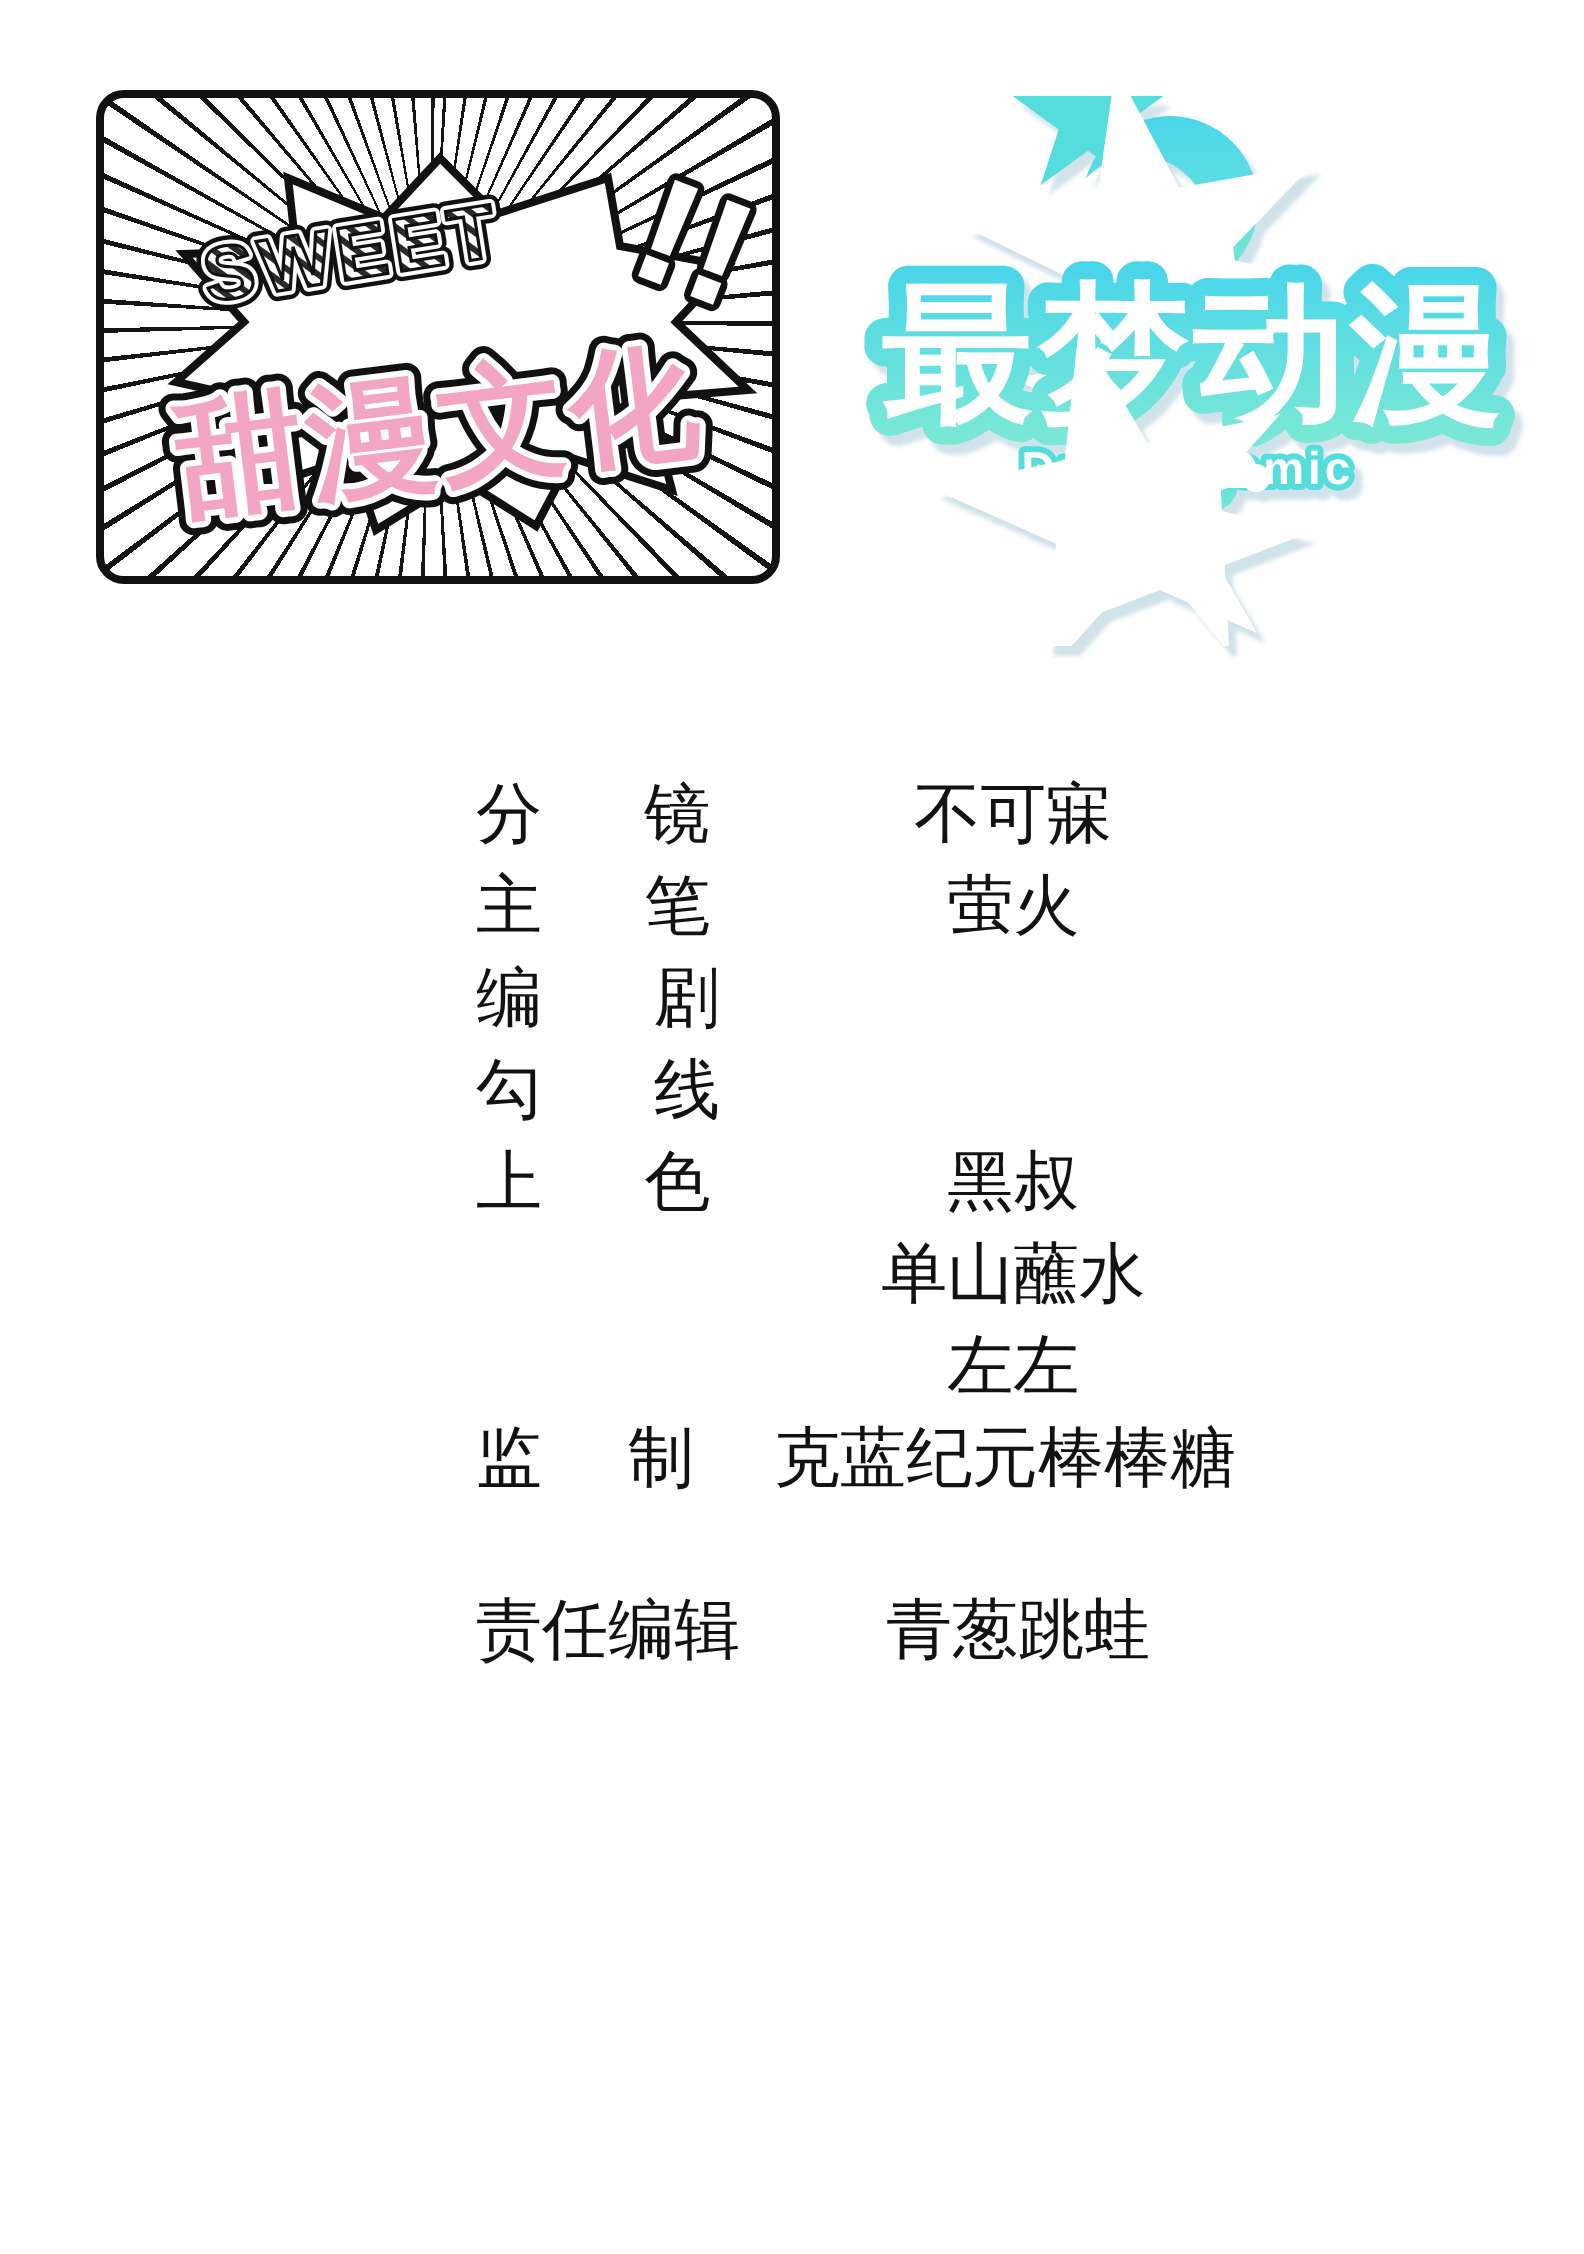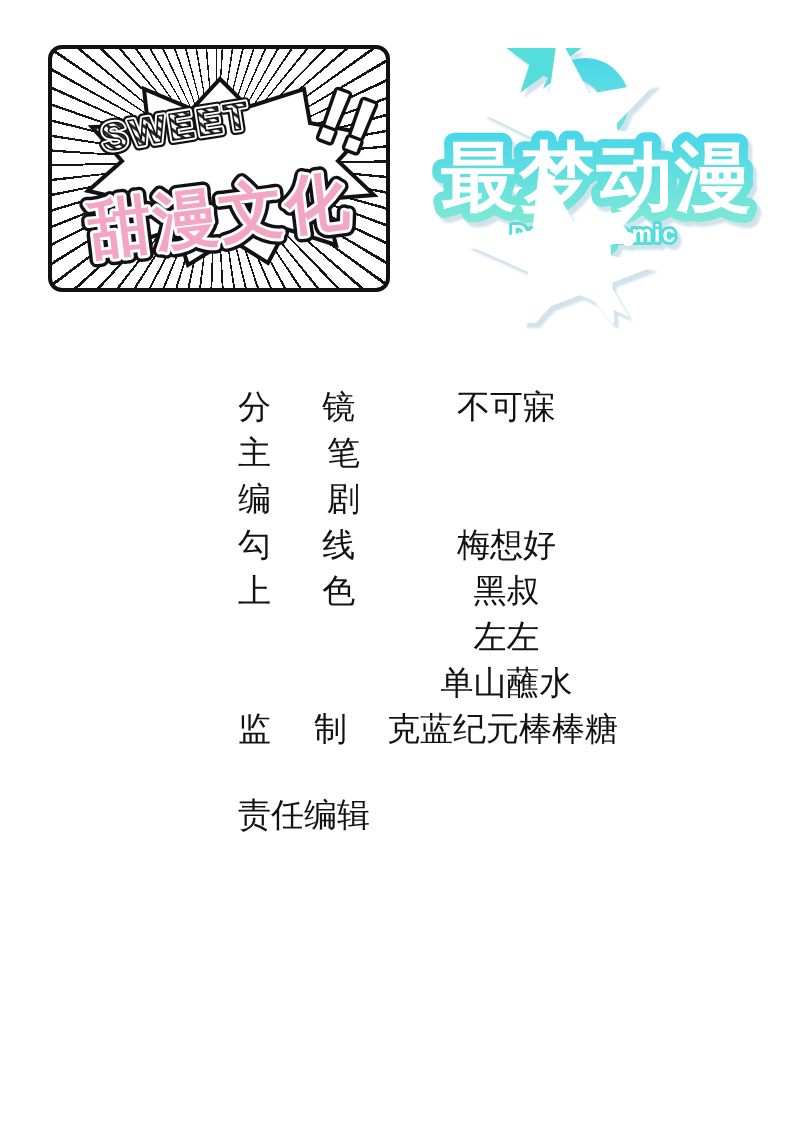--- a/index.html
+++ b/index.html
@@ -138,67 +138,68 @@
           <span>镜</span>
         </div>
       <div class="value">不可寐</div>
     </div>
 
     <div class="row">
       <div class="label">
           <span>主</span>
           <span>笔</span>
         </div>
+      <div class="value">萤火</div>
     </div>
 
     <div class="row">
       <div class="label">
           <span>编</span>
           <span>剧</span>
         </div>
     </div>
 
     <div class="row">
       <div class="label">
           <span>勾</span>
           <span>线</span>
         </div>
-      <div class="value">梅想好</div>
     </div>
 
 
     <div class="row">
       <div class="label">
           <span>上</span>
           <span>色</span>
         </div>
       <div class="value">黑叔</div>
     </div>
 
     <div class="row">
       <div class="label"></div>
+      <div class="value">单山蘸水</div>
+    </div>
+
+    <div class="row">
+      <div class="label"></div>
       <div class="value">左左</div>
-    </div>
-
-    <div class="row">
-      <div class="label"></div>
-      <div class="value">单山蘸水</div>
     </div>
 
     <div class="row">
       <div class="label">
           <span>监</span>
           <span>制</span>
         </div>
       <div class="value">克蓝纪元棒棒糖</div>
     </div>
 
     <div class="row gap">
       <div class="label">
           <span>责</span>
           <span>任</span>
           <span>编</span>
           <span>辑</span>
         </div>
+      <div class="value">青葱跳蛙</div>
     </div>
   </div>
 
 </div>
 
 </body></html>

